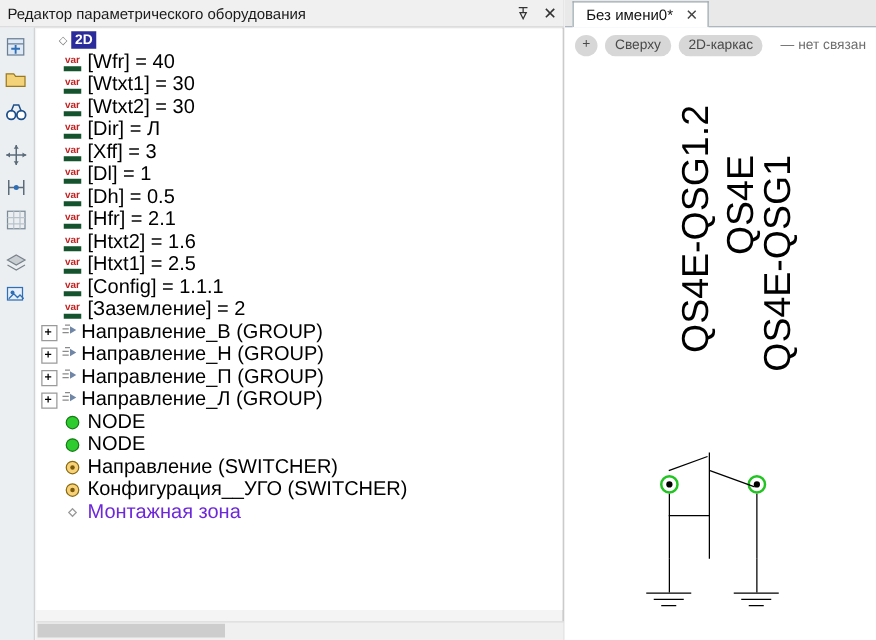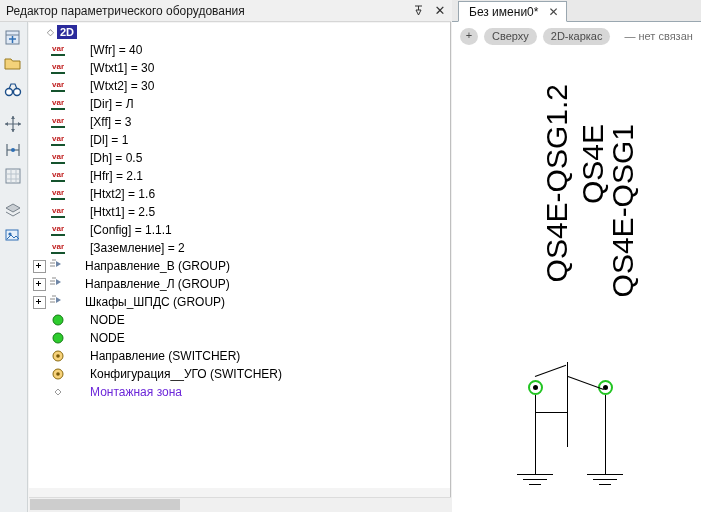--- a/index.html
+++ b/index.html
@@ -139,30 +139,29 @@
   }
   .indent {
     width: 18px;
     flex: none;
   }
   .var-badge {
     font-size: 8px;
     font-weight: bold;
     color: #c02020;
     font-family: "Liberation Sans", sans-serif;
-    border-bottom: 2px solid #14532d;
+    border-bottom: 4px solid #14532d;
     line-height: 10px;
     padding: 0 1px;
     margin-right: 5px;
     flex: none;
   }
   .node-text {
-    font-size: 12px;
+    font-size: 16px;
     color: #000;
-    margin-left: 20px;
   }
   .node-text.bold { font-weight: normal; }
   .node-text.gray { color: #6d28d9; }
 
   .badge-2d {
     display: inline-block;
     background: #2b2b9c;
     color: #ffffff;
     font-size: 11px;
     font-weight: bold;
@@ -469,31 +468,41 @@
         <span class="node-text bold">Направление_В (GROUP)</span>
       </div>
       <div class="tree-row">
         <span class="expander"></span>
         <span style="width:16px;flex:none;">
           <svg width="14" height="14" viewBox="0 0 14 14">
               <path d="M1 8 h5 M1 5 h5 M3 2 h4" stroke="#8a8a8a" stroke-width="1"></path>
               <path d="M7 3 l5 3 -5 3 z" fill="#6f86a6"></path>
             </svg>
         </span>
-        <span class="node-text bold">Направление_Л (GROUP)</span>
+        <span class="node-text bold">Направление_Н (GROUP)</span>
       </div>
       <div class="tree-row">
         <span class="expander"></span>
         <span style="width:16px;flex:none;">
           <svg width="14" height="14" viewBox="0 0 14 14">
               <path d="M1 8 h5 M1 5 h5 M3 2 h4" stroke="#8a8a8a" stroke-width="1"></path>
               <path d="M7 3 l5 3 -5 3 z" fill="#6f86a6"></path>
             </svg>
         </span>
-        <span class="node-text bold">Шкафы_ШПДС (GROUP)</span>
+        <span class="node-text bold">Направление_П (GROUP)</span>
+      </div>
+      <div class="tree-row">
+        <span class="expander"></span>
+        <span style="width:16px;flex:none;">
+          <svg width="14" height="14" viewBox="0 0 14 14">
+              <path d="M1 8 h5 M1 5 h5 M3 2 h4" stroke="#8a8a8a" stroke-width="1"></path>
+              <path d="M7 3 l5 3 -5 3 z" fill="#6f86a6"></path>
+            </svg>
+        </span>
+        <span class="node-text bold">Направление_Л (GROUP)</span>
       </div>
 
       <div class="tree-row">
         <span class="indent"></span>
         <span class="dot-icon">
           <svg width="14" height="14" viewBox="0 0 14 14">
               <circle cx="7" cy="7" r="5" fill="#2ecc2e" stroke="#157c15"></circle>
             </svg>
         </span>
         <span class="node-text">NODE</span>

